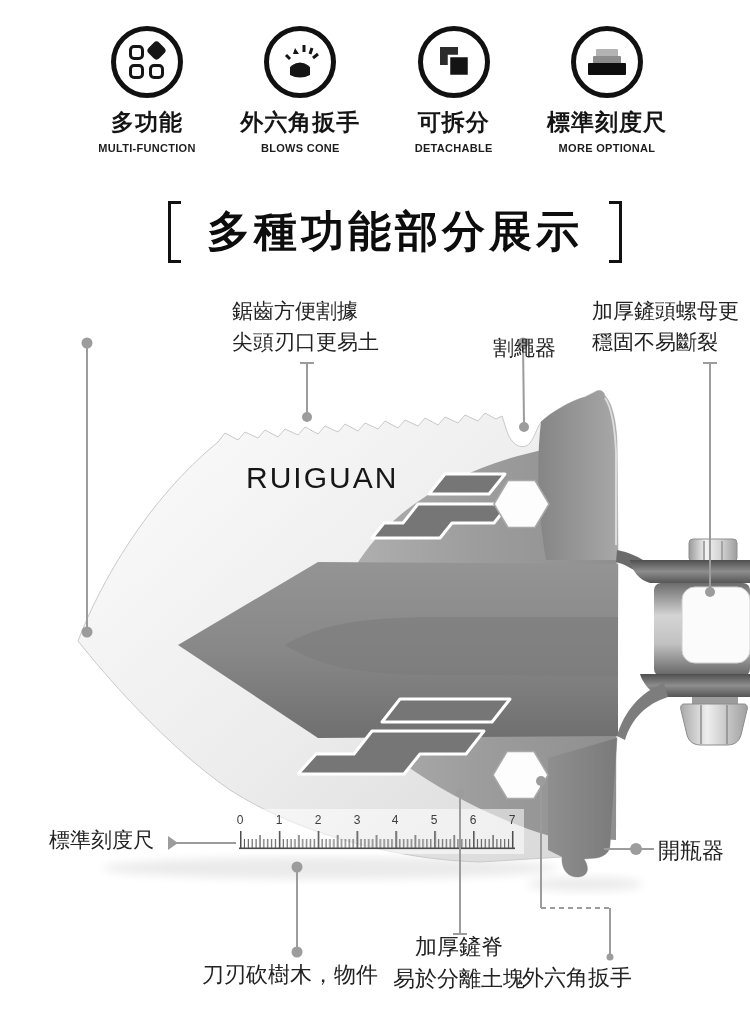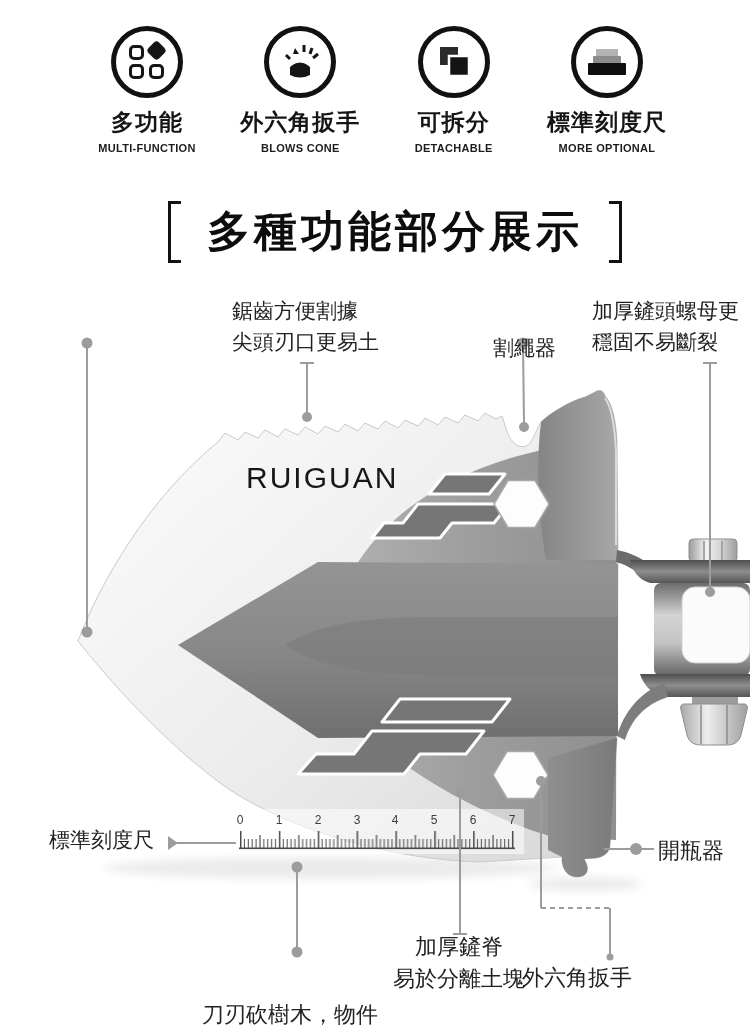--- a/index.html
+++ b/index.html
@@ -25,21 +25,21 @@
   .maintitle{font-size:43px;font-weight:700;letter-spacing:4px;white-space:nowrap;color:#0d0d0d;padding:0 6px;}
   
   .lbl{position:absolute;font-size:21px;color:#222;white-space:nowrap;z-index:5;font-weight:500;}
   .lbl .ln{display:block;line-height:31px;}
   .lbl-tip{left:40px;top:295px;}
   .lbl-saw{left:232px;top:295px;}
   .lbl-rope{left:493px;top:295px;margin-top:39px;}
   .lbl-nut{left:592px;top:295px;}
   .lbl-ruler{left:49px;top:826px;}
   .lbl-bottle{left:658px;top:836px;font-size:22px;}
-  .lbl-blade{left:202px;top:960px;font-size:22px;margin-top:40px;}
+  .lbl-blade{left:202px;top:960px;font-size:22px;}
   .lbl-spine{left:392px;top:931px;width:134px;text-align:center;font-size:22px;white-space:normal;}
   .lbl-spine .ln{line-height:32px;}
   .lbl-hex{left:522px;top:963px;font-size:22px;}
   
   .brand{position:absolute;left:246px;top:461px;font-size:30px;letter-spacing:2px;color:#161616;z-index:4;}
   .rnum{position:absolute;top:813px;width:18px;text-align:center;font-size:12px;color:#3d3d3d;z-index:4;}
   svg.art{position:absolute;left:0;top:0;z-index:1;}
 </style>
 </head>
 <body>

